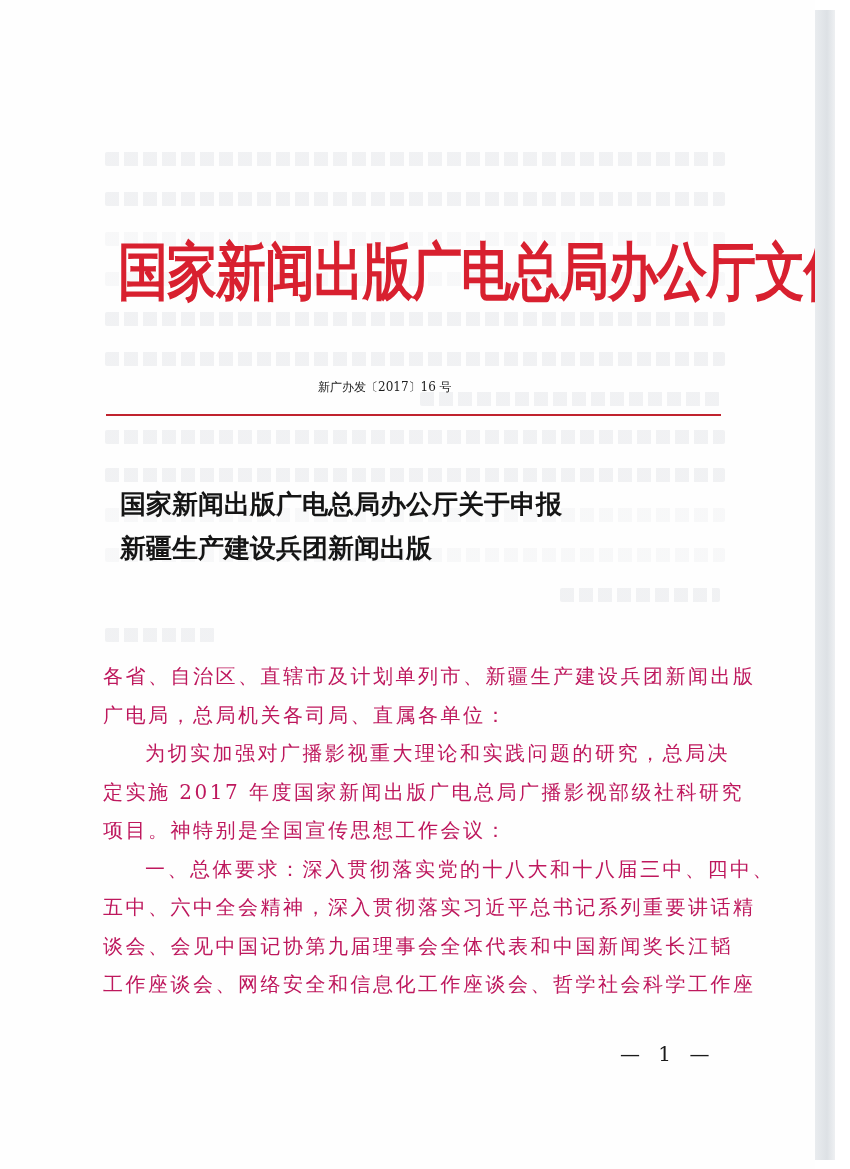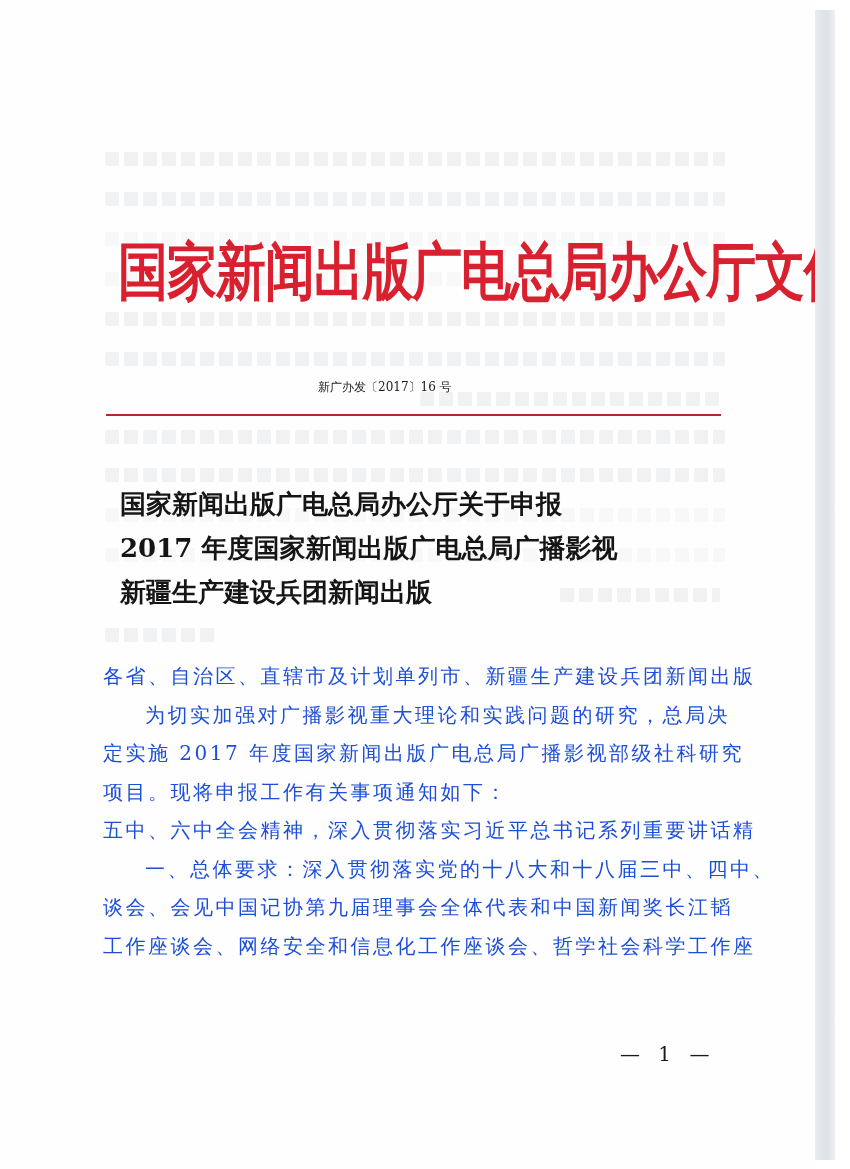--- a/index.html
+++ b/index.html
@@ -94,21 +94,21 @@
       display: block;
       white-space: nowrap;
     }
     .body-text {
       position: absolute;
       left: 103px;
       top: 657px;
       width: 620px;
       font-size: 20px;
       line-height: 38.5px;
-      color: #1d4ed8;
+      color: #be185d;
     }
     .body-text .line {
       display: block;
       white-space: nowrap;
       letter-spacing: 2.5px;
     }
     .body-text .indent {
       padding-left: 42px;
     }
     .page-number {
@@ -142,31 +142,31 @@
   <div class="bleed" style="top:628px; width:110px;"></div>
 
   <div class="header-title">国家新闻出版广电总局办公厅文件</div>
 
   <div class="doc-number">新广办发〔2017〕16 号</div>
 
   <div class="red-rule"></div>
 
   <div class="notice-title">
     <span class="line">国家新闻出版广电总局办公厅关于申报</span>
-    <span class="line">2017 年度国家新闻出版广电总局广播影视</span>
     <span class="line">新疆生产建设兵团新闻出版</span>
   </div>
 
   <div class="body-text">
     <span class="line">各省、自治区、直辖市及计划单列市、新疆生产建设兵团新闻出版</span>
+    <span class="line">广电局，总局机关各司局、直属各单位：</span>
     <span class="line indent">为切实加强对广播影视重大理论和实践问题的研究，总局决</span>
     <span class="line">定实施 2017 年度国家新闻出版广电总局广播影视部级社科研究</span>
-    <span class="line">项目。现将申报工作有关事项通知如下：</span>
+    <span class="line">项目。神特别是全国宣传思想工作会议：</span>
+    <span class="line indent">一、总体要求：深入贯彻落实党的十八大和十八届三中、四中、</span>
     <span class="line">五中、六中全会精神，深入贯彻落实习近平总书记系列重要讲话精</span>
-    <span class="line indent">一、总体要求：深入贯彻落实党的十八大和十八届三中、四中、</span>
     <span class="line">谈会、会见中国记协第九届理事会全体代表和中国新闻奖长江韬</span>
     <span class="line">工作座谈会、网络安全和信息化工作座谈会、哲学社会科学工作座</span>
   </div>
 
   <div class="page-number">— 1 —</div>
 </div>
 
 <div class="page-edge"></div>
 <div class="page-edge-outer"></div>
 

